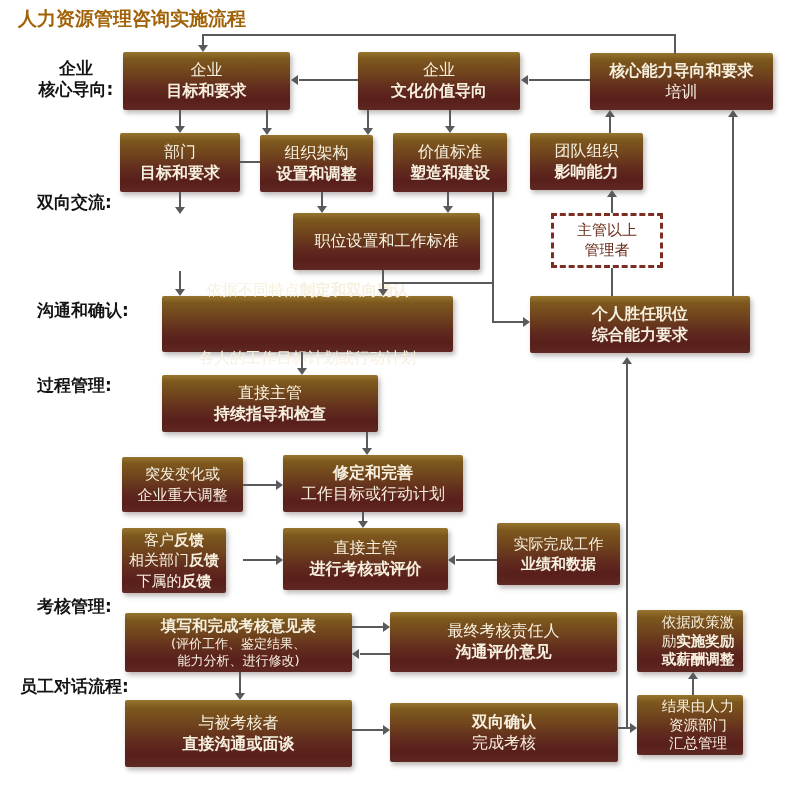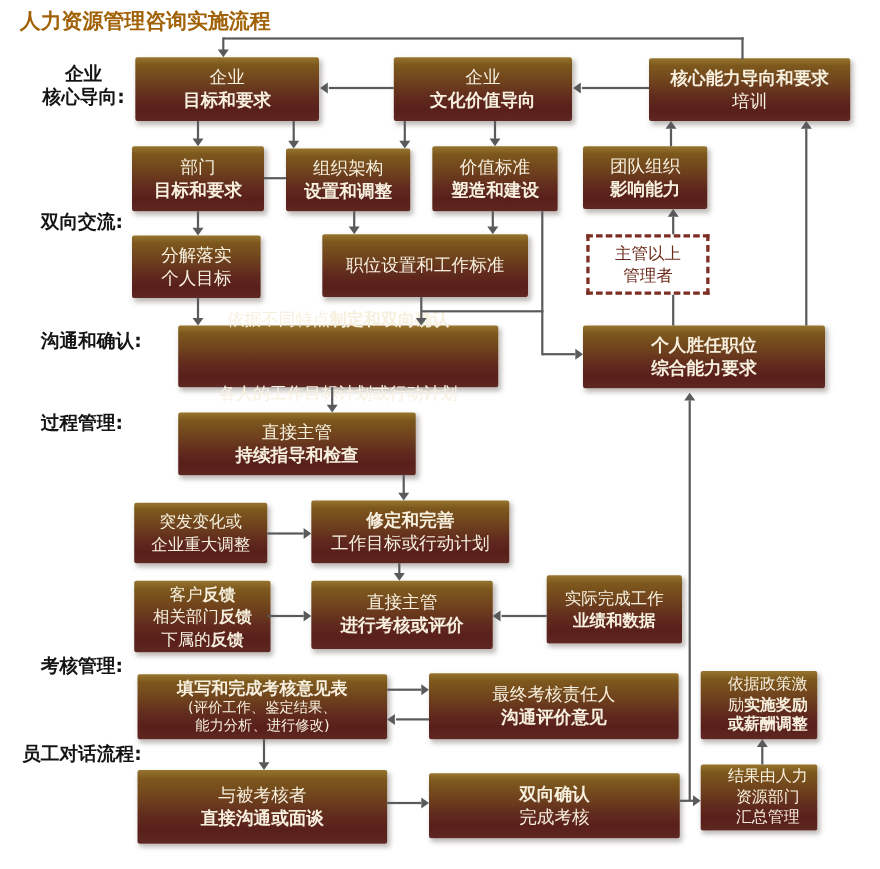--- a/index.html
+++ b/index.html
@@ -66,28 +66,24 @@
   </div>
   <div class="box" style="left:393px;top:133px;width:114px;height:59px;">
     <div>价值标准</div>
     <div class="b">塑造和建设</div>
   </div>
   <div class="box" style="left:530px;top:133px;width:113px;height:57px;">
     <div>团队组织</div>
     <div class="b">影响能力</div>
   </div>
 
-  <div class="box" style="left:120px;top:214px;width:117px;height:57px;">
-    <div>分解落实</div>
-    <div>个人目标</div>
-  </div>
   <div class="box" style="left:293px;top:213px;width:187px;height:57px;">
     <div>职位设置和工作标准</div>
   </div>
-  <div class="box dashed" style="left:533px;top:213px;width:112px;height:55px;">
+  <div class="box dashed" style="left:551px;top:213px;width:112px;height:55px;">
     <div>主管以上</div>
     <div>管理者</div>
   </div>
 
   <div class="box fs155" style="left:162px;top:296px;width:291px;height:56px;">
     <div><span>依据不同特点</span><span class="b">制定和双向确认</span></div>
     <div>各人的工作目标计划或行动计划</div>
   </div>
   <div class="box" style="left:530px;top:296px;width:220px;height:57px;">
     <div class="b">个人胜任职位</div>
@@ -101,21 +97,21 @@
 
   <div class="box fs15" style="left:122px;top:457px;width:121px;height:55px;">
     <div>突发变化或</div>
     <div>企业重大调整</div>
   </div>
   <div class="box" style="left:283px;top:455px;width:180px;height:57px;">
     <div class="b">修定和完善</div>
     <div>工作目标或行动计划</div>
   </div>
 
-  <div class="box fs15" style="left:122px;top:528px;width:124px;height:65px;">
+  <div class="box fs15" style="left:122px;top:528px;width:104px;height:65px;">
     <div><span>客户</span><span class="b">反馈</span></div>
     <div><span>相关部门</span><span class="b">反馈</span></div>
     <div><span>下属的</span><span class="b">反馈</span></div>
   </div>
   <div class="box" style="left:283px;top:528px;width:165px;height:62px;">
     <div>直接主管</div>
     <div class="b">进行考核或评价</div>
   </div>
   <div class="box fs15" style="left:497px;top:523px;width:123px;height:62px;">
     <div>实际完成工作</div>

